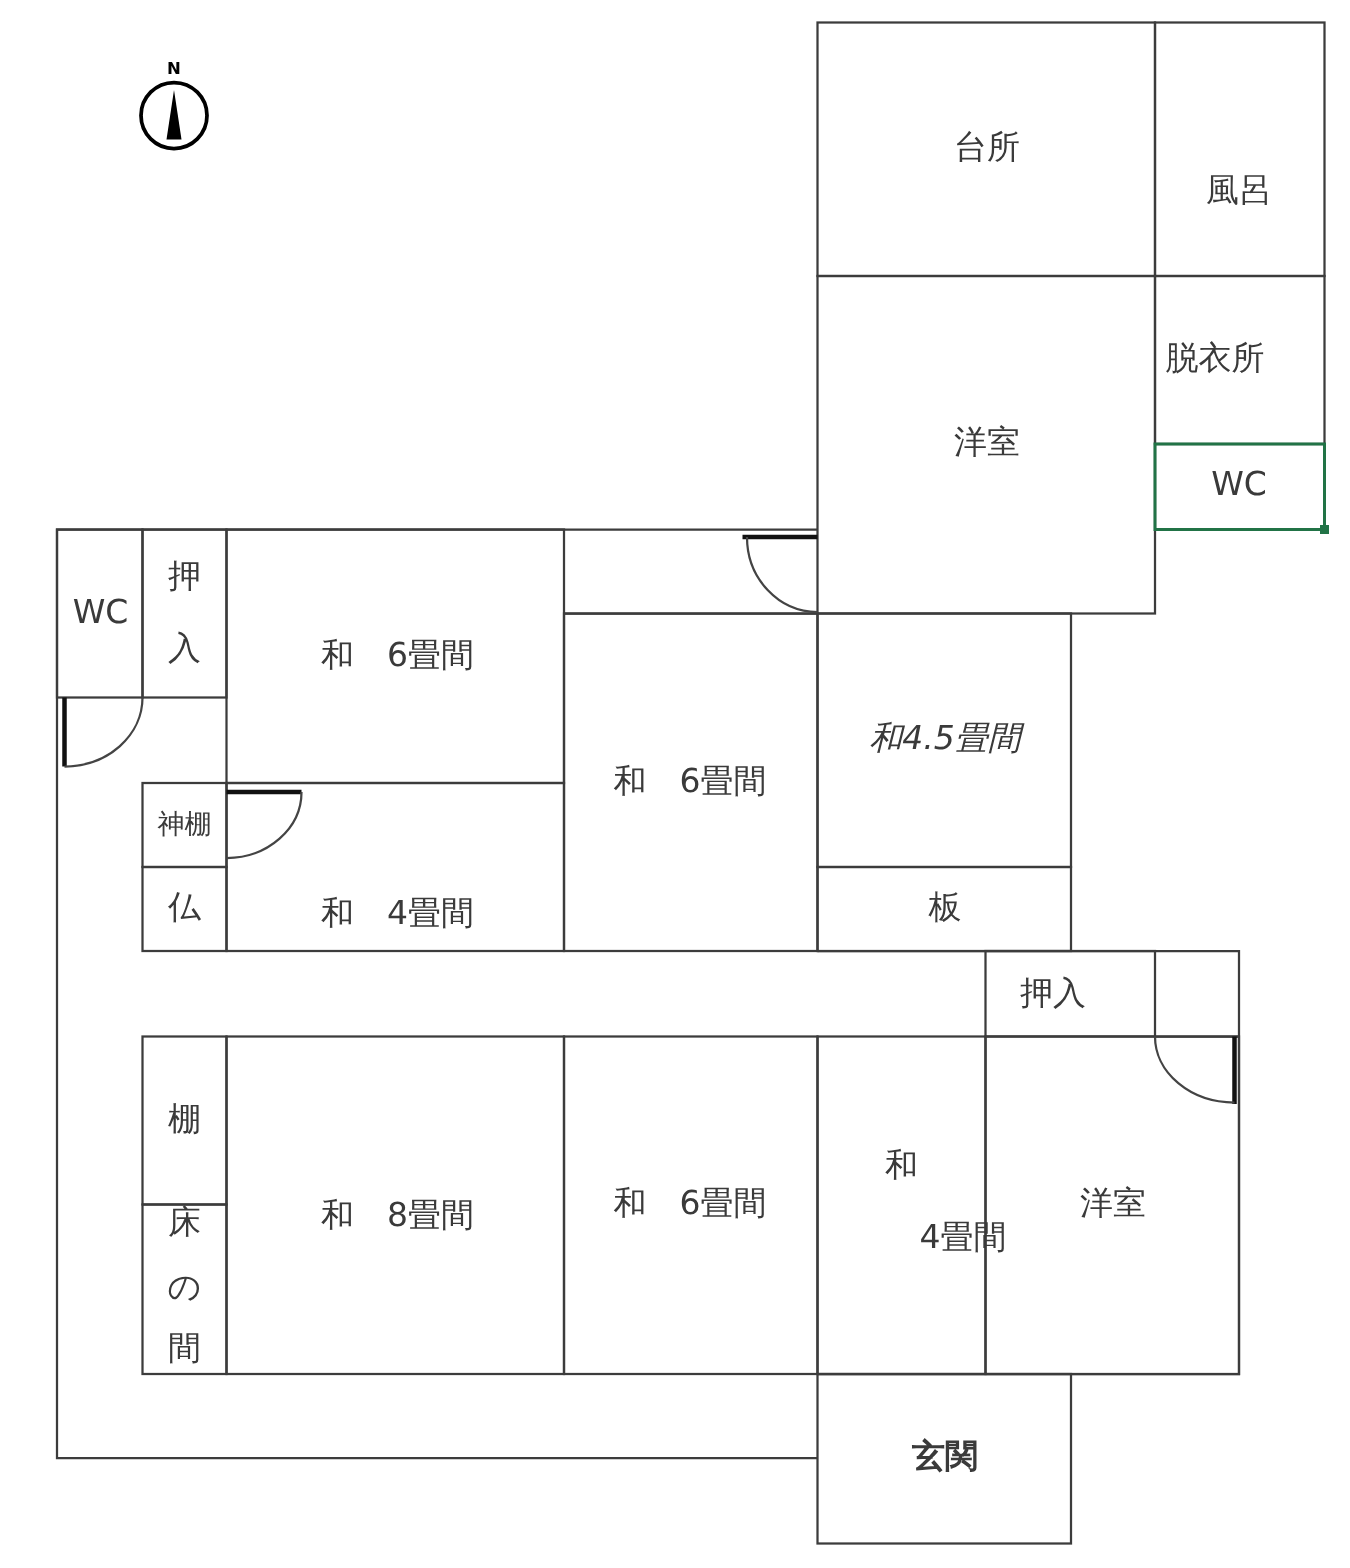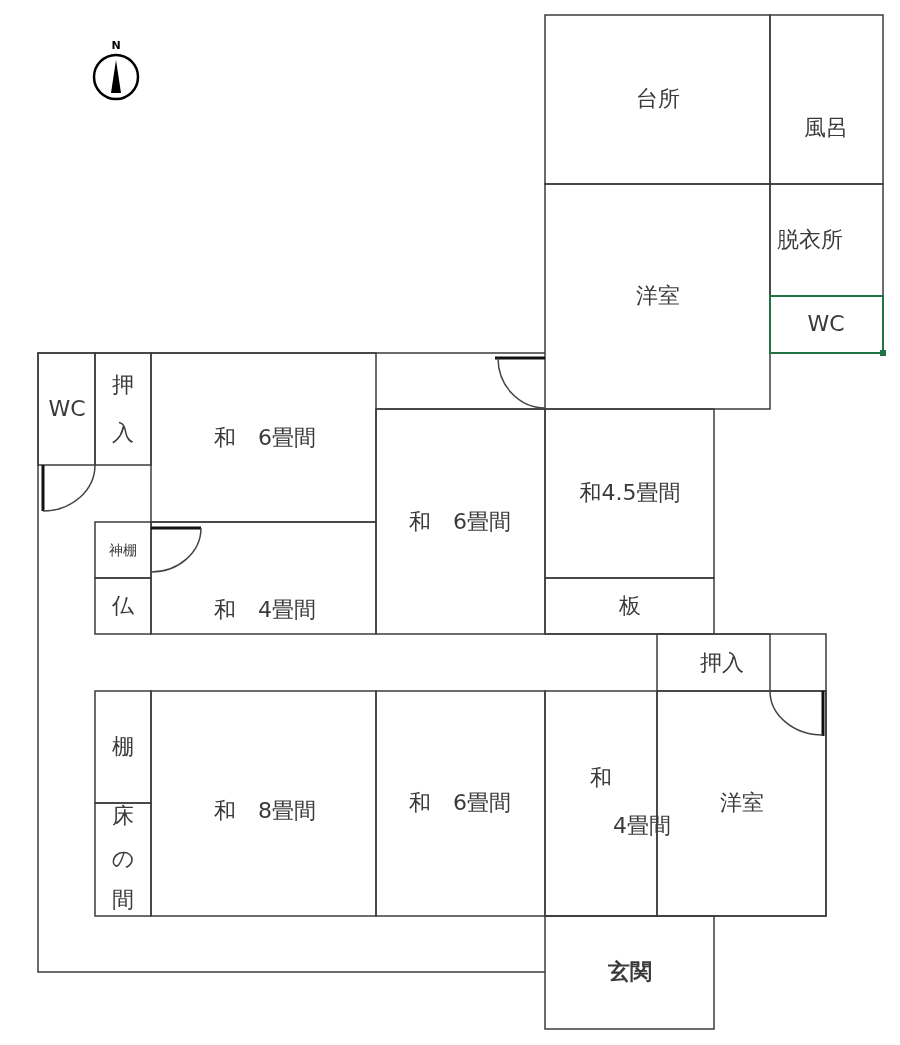--- a/index.html
+++ b/index.html
@@ -98,28 +98,28 @@
 <span class="lbl" style="left:786px;top:240px;margin-left:24px;">脱衣所</span>
 <span class="lbl" style="left:826px;top:324px;">WC</span>
 <span class="lbl" style="left:658px;top:296px;">洋室</span>
 
 <span class="lbl" style="left:67px;top:409px;">WC</span>
 <span class="lbl" style="left:123px;top:385px;">押</span>
 <span class="lbl" style="left:123px;top:433px;">入</span>
 <span class="lbl" style="left:265px;top:438px;">和　6畳間</span>
 
 <span class="lbl" style="left:460px;top:522px;">和　6畳間</span>
-<span class="lbl" style="left:630px;top:493px;">和4.5畳間</span>
+<span class="lbl" style="left:630px;top:493px;font-style:italic;">和4.5畳間</span>
 <span class="lbl" style="left:630px;top:606px;">板</span>
 
-<span class="lbl" style="left:123px;top:550px;font-size:14px;">神棚</span>
+<span class="lbl" style="left:123px;top:550px;font-size:18px;">神棚</span>
 <span class="lbl" style="left:123px;top:606px;">仏</span>
 <span class="lbl" style="left:265px;top:610px;">和　4畳間</span>
 
-<span class="lbl" style="left:722px;top:663px;">押入</span>
+<span class="lbl" style="left:702px;top:663px;">押入</span>
 
 <span class="lbl" style="left:123px;top:747px;">棚</span>
 <span class="lbl" style="left:123px;top:816px;">床</span>
 <span class="lbl" style="left:123px;top:859px;">の</span>
 <span class="lbl" style="left:123px;top:900px;">間</span>
 
 <span class="lbl" style="left:265px;top:779px;margin-top:32px;">和　8畳間</span>
 <span class="lbl" style="left:460px;top:803px;">和　6畳間</span>
 <span class="lbl" style="left:601px;top:778px;">和</span>
 <span class="lbl" style="left:601px;top:826px;margin-left:41px;">4畳間</span>

